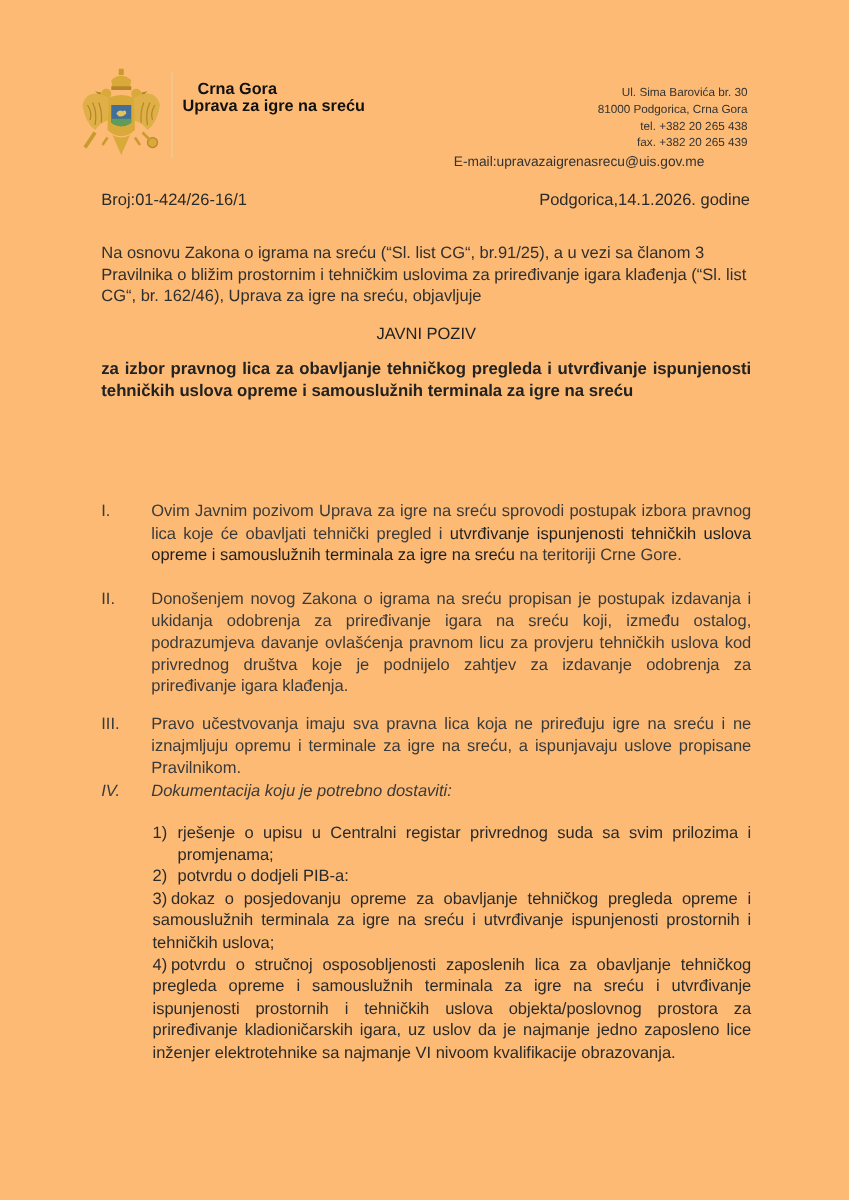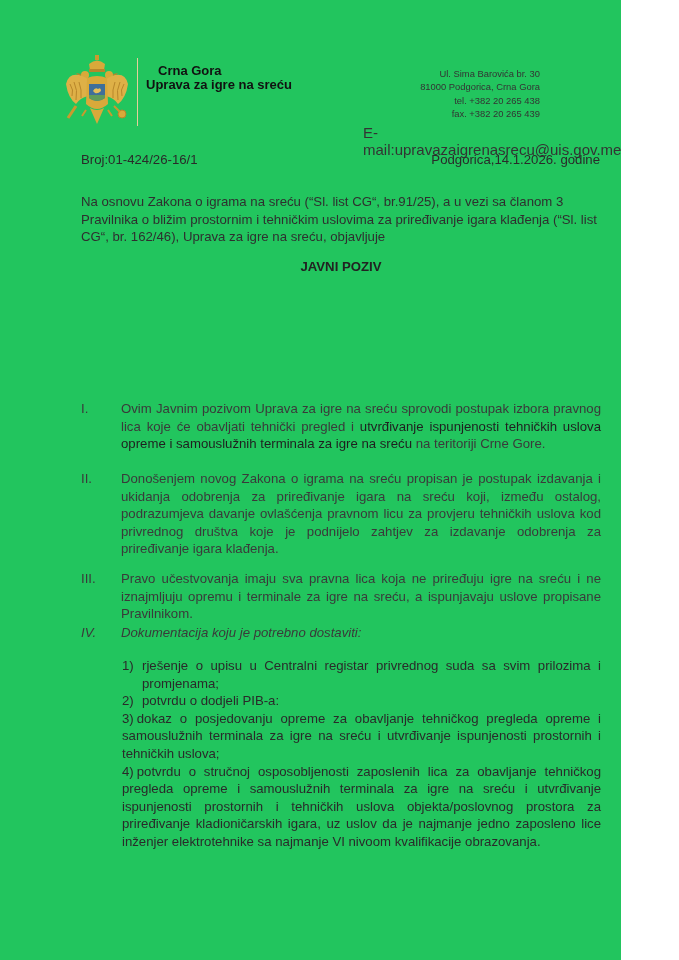--- a/index.html
+++ b/index.html
@@ -11,23 +11,23 @@
       width: 679px;
       height: 960px;
       position: relative;
       overflow: hidden;
       font-family: "Liberation Sans", sans-serif;
       color: #2a2a2a;
     }
     .page {
       position: absolute;
       left: 0; top: 0;
-      width: 621px;
+      width: 679px;
       height: 960px;
-      background: #22c55e;
+      background: #fdba74;
     }
     
     .emblem {
       position: absolute;
       left: 62px;
       top: 54px;
       width: 72px;
       height: 74px;
     }
     .header-divider {
@@ -56,21 +56,21 @@
       top: 67px;
       text-align: right;
       font-size: 9.4px;
       line-height: 13.3px;
       color: #333;
     }
     .email-line {
       position: absolute;
       left: 363px;
       top: 124px;
-      font-size: 15px;
+      font-size: 11px;
       color: #333;
     }
     
     .ref-line {
       position: absolute;
       left: 81px;
       top: 152px;
       width: 519px;
       font-size: 13.2px;
       color: #2a2a2a;
@@ -86,21 +86,21 @@
       line-height: 17.6px;
       text-align: left;
       color: #2f2f2f;
     }
     .doc-title {
       position: absolute;
       left: 81px;
       top: 259px;
       width: 520px;
       text-align: center;
-      font-weight: bold;
+      font-weight: normal;
       font-size: 13.2px;
       color: #222;
     }
     .doc-subtitle {
       position: absolute;
       left: 81px;
       top: 286px;
       width: 520px;
       font-weight: bold;
       font-size: 13.4px;
@@ -214,20 +214,21 @@
   <div class="email-line">E-mail:upravazaigrenasrecu@uis.gov.me</div>
 
   <div class="ref-line">
     <span>Broj:01-424/26-16/1</span>
     <span>Podgorica,14.1.2026. godine</span>
   </div>
 
   <div class="intro">Na osnovu Zakona o igrama na sreću (“Sl. list CG“, br.91/25), a u vezi sa članom 3 Pravilnika o bližim prostornim i tehničkim uslovima za priređivanje igara klađenja (“Sl. list CG“, br. 162/46), Uprava za igre na sreću, objavljuje</div>
 
   <div class="doc-title">JAVNI POZIV</div>
+  <div class="doc-subtitle">za izbor pravnog lica za obavljanje tehničkog pregleda i utvrđivanje ispunjenosti tehničkih uslova opreme i samouslužnih terminala za igre na sreću</div>
 
   <div class="section sec-1">
     <span class="numeral">I.</span>
     <div class="body"><span>Ovim Javnim pozivom Uprava za igre na sreću sprovodi postupak izbora pravnog lica koje će obavljati tehnički pregled i </span><span class="darker">utvrđivanje ispunjenosti tehničkih uslova opreme i samouslužnih terminala za igre na sreću</span><span> na teritoriji Crne Gore.</span></div>
   </div>
 
   <div class="section sec-3">
     <span class="numeral">III.</span>
     <div class="body">Pravo učestvovanja imaju sva pravna lica koja ne priređuju igre na sreću i ne iznajmljuju opremu i terminale za igre na sreću, a ispunjavaju uslove propisane Pravilnikom.</div>
   </div>

